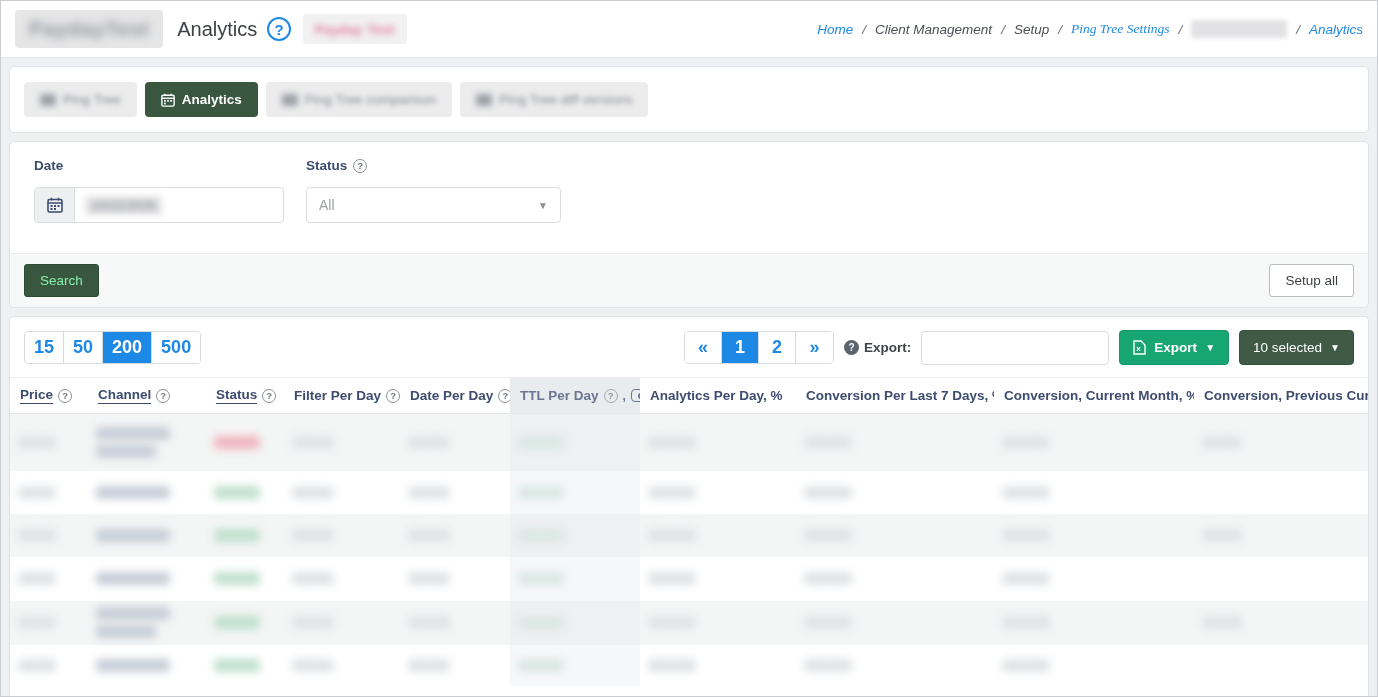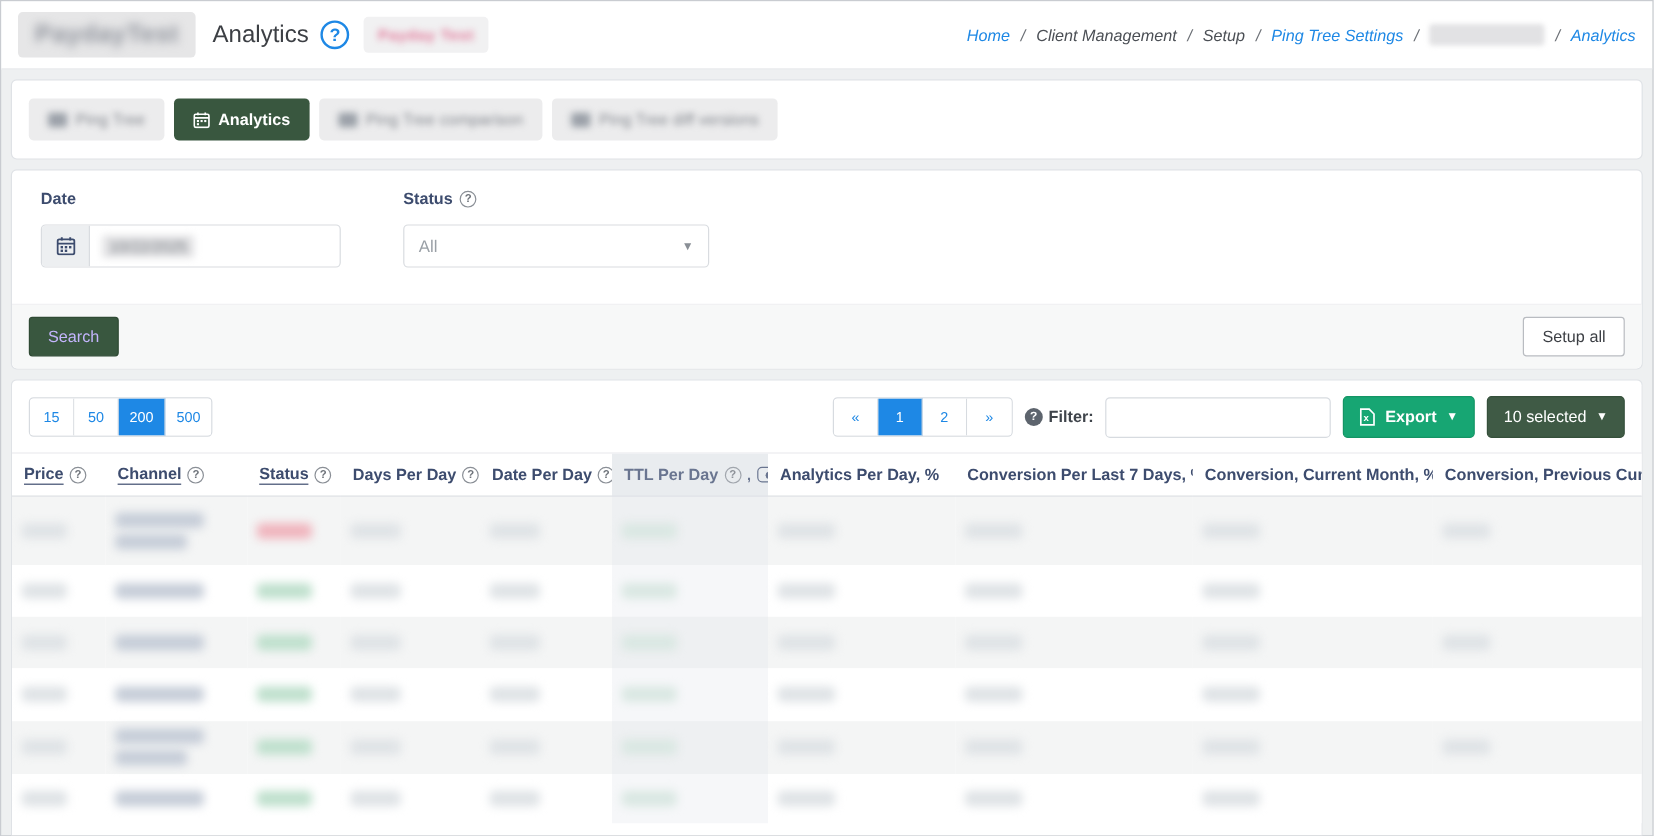--- a/index.html
+++ b/index.html
@@ -27,42 +27,42 @@
   .card { background:#fff; border:1px solid #dfe2e6; border-radius:5px; margin:8px; }
 
   
   .tabs-card { padding:15px 14px; display:flex; gap:8px; }
   .tab { display:inline-flex; align-items:center; gap:7px; font-size:13.5px; padding:10px 16px; border-radius:4px; border:none; background:#ececed; color:#84888f; cursor:pointer; }
   .tab .tab-blob-icon { width:16px; height:12px; background:#9aa0a8; border-radius:2px; filter:blur(3px); }
   .tab.active { background:#39573f; color:#fff; font-weight:bold; }
   .tab.blurred .tab-label { filter:blur(2.5px); }
 
   
-  .filters-body { padding:16px 24px 30px 24px; display:flex; gap:52px; }
+  .filters-body { padding:16px 24px 30px 24px; display:flex; gap:22px; }
   .field { display:flex; flex-direction:column; }
   .field-label { font-size:13.5px; font-weight:bold; color:#3d4c6e; margin-bottom:14px; display:flex; align-items:center; gap:6px; }
   .help-sm { width:14px; height:14px; border:1.2px solid #8a8f96; border-radius:50%; color:#6f747b; font-size:9.5px; font-weight:bold; display:inline-flex; align-items:center; justify-content:center; flex:none; }
   .input-group { display:flex; width:250px; height:36px; border:1px solid #d9dce0; border-radius:4px; overflow:hidden; background:#fff; }
   .input-addon { width:40px; background:#edeff1; border-right:1px solid #d9dce0; display:flex; align-items:center; justify-content:center; color:#3d4c6e; }
   .date-input { flex:1; display:flex; align-items:center; padding:0 10px; }
   .date-blob { background:#e3e3e5; border-radius:3px; padding:2px 6px; font-size:13px; color:#6f747b; filter:blur(3px); }
   .select-box { width:255px; height:36px; border:1px solid #d9dce0; border-radius:4px; display:flex; align-items:center; justify-content:space-between; padding:0 12px; background:#fff; cursor:pointer; }
   .select-value { font-size:14px; color:#9aa0a6; }
   .caret { font-size:10px; color:#8a8f96; }
 
   .filters-footer { background:#f7f8f8; border-top:1px solid #ececee; border-radius:0 0 5px 5px; padding:10px 14px; display:flex; align-items:center; }
   .btn { font-size:13.5px; border-radius:3px; cursor:pointer; border:1px solid transparent; padding:8px 15px; }
-  .btn-search { background:#39573f; color:#c4b5fd; border-color:#2f4a34; }
+  .btn-search { background:#39573f; color:#86efac; border-color:#2f4a34; }
   .btn-clear { background:#fff; color:#3c3f44; border:1px solid #b9bcc1; margin-left:auto; }
 
   
   .table-card { margin:8px; background:#fff; border:1px solid #dfe2e6; border-radius:5px 5px 0 0; border-bottom:none; height:399px; position:relative; overflow:hidden; }
   .controls { display:flex; align-items:center; padding:13px 14px 12px 14px; }
   .btn-group { display:inline-flex; border-radius:4px; overflow:hidden; border:1px solid #d7dbe0; }
-  .pg-btn { min-width:37px; height:31px; padding:0 9px; background:#fff; border:none; border-right:1px solid #d7dbe0; color:#1e88e5; font-size:12px; cursor:pointer; display:inline-flex; align-items:center; justify-content:center; }
+  .pg-btn { min-width:37px; height:31px; padding:0 9px; background:#fff; border:none; border-right:1px solid #d7dbe0; color:#1e88e5; font-size:18px; cursor:pointer; display:inline-flex; align-items:center; justify-content:center;font-weight:bold; }
   .pg-btn:last-child { border-right:none; }
   .pg-btn.active { background:#1e88e5; color:#fff; }
   .showing { margin-left:18px; display:flex; align-items:center; gap:7px; font-size:13.5px; font-weight:bold; color:#3f444b; }
   .showing-blob { background:#e5e5e7; border-radius:3px; padding:2px 8px; font-weight:bold; color:#7c8086; filter:blur(3.5px); }
 
   .controls-right { margin-left:auto; display:flex; align-items:center; gap:10px; }
   .filter-label { display:flex; align-items:center; gap:5px; font-size:13.5px; font-weight:bold; color:#3f444b; }
   .help-dark { width:15px; height:15px; background:#5d646d; border-radius:50%; color:#fff; font-size:10px; font-weight:bold; display:inline-flex; align-items:center; justify-content:center; }
   .filter-input { width:188px; height:34px; border:1px solid #d7dbe0; border-radius:4px; padding:0 10px; font-size:13px; color:#3c3f44; outline:none; font-family:"Liberation Sans", sans-serif; }
   .btn-export { background:#17a673; color:#fff; display:inline-flex; align-items:center; gap:8px; font-size:13.5px; font-weight:bold; padding:9px 13px; border-radius:4px; border:1px solid #149565; cursor:pointer; }
@@ -106,21 +106,21 @@
   <div class="badge-box">
     <span class="badge-text blur3">Payday Test</span>
   </div>
   <nav class="breadcrumb" id="breadcrumb">
       <a href="#" class="crumb-link" style="text-decoration: none;">Home</a>
       <span class="crumb-sep">/</span>
       <a href="#" class="crumb-text" style="text-decoration: none;">Client Management</a>
       <span class="crumb-sep">/</span>
       <a href="#" class="crumb-text" style="text-decoration: none;">Setup</a>
       <span class="crumb-sep">/</span>
-      <a href="#" class="crumb-link" style="text-decoration: none;">Ping Tree Settings</a>
+      <a href="#" class="crumb-link" style="text-decoration: none; font-family: Liberation Serif, serif;">Ping Tree Settings</a>
       <span class="crumb-sep">/</span>
       <span class="crumb-blob"></span>
       <span class="crumb-sep">/</span>
       <a href="#" class="crumb-link" style="text-decoration: none;">Analytics</a>
     </nav>
 </div>
 
 <div class="card tabs-card" id="tabs">
     <button class="tab blurred">
       <span class="tab-blob-icon"></span>
@@ -201,21 +201,21 @@
       </span>
     <div class="controls-right">
       <span class="btn-group" id="pagerGroup">
           <button class="pg-btn">«</button>
           <button class="pg-btn active">1</button>
           <button class="pg-btn">2</button>
           <button class="pg-btn">»</button>
         </span>
       <span class="filter-label">
         <span class="help-dark">?</span>
-        <span>Filter:</span>
+        <span>Export:</span>
       </span>
       <input class="filter-input" value="" style="">
       <button class="btn-export">
         <svg width="13" height="15" viewBox="0 0 13 15">
             <path d="M1 1 h7 l4 4 v9 h-11 z" fill="none" stroke="#fff" stroke-width="1.4"></path>
             <text x="3.2" y="11" font-size="8" fill="#fff" font-family="Liberation Sans, sans-serif" font-weight="bold">x</text>
           </svg>
         <span>Export</span>
         <span class="caret" style="color:#fff">▼</span>
       </button>
@@ -255,21 +255,21 @@
               </span>
             </th>
             <th class="sortable">
               <span class="th-inner">
                 <span class="th-label">Status</span>
                 <span class="help-sm">?</span>
               </span>
             </th>
             <th>
               <span class="th-inner">
-                <span class="th-label">Days Per Day</span>
+                <span class="th-label">Filter Per Day</span>
                 <span class="help-sm">?</span>
               </span>
             </th>
             <th>
               <span class="th-inner">
                 <span class="th-label">Date Per Day</span>
                 <span class="help-sm">?</span>
               </span>
             </th>
             <th class="hl">

